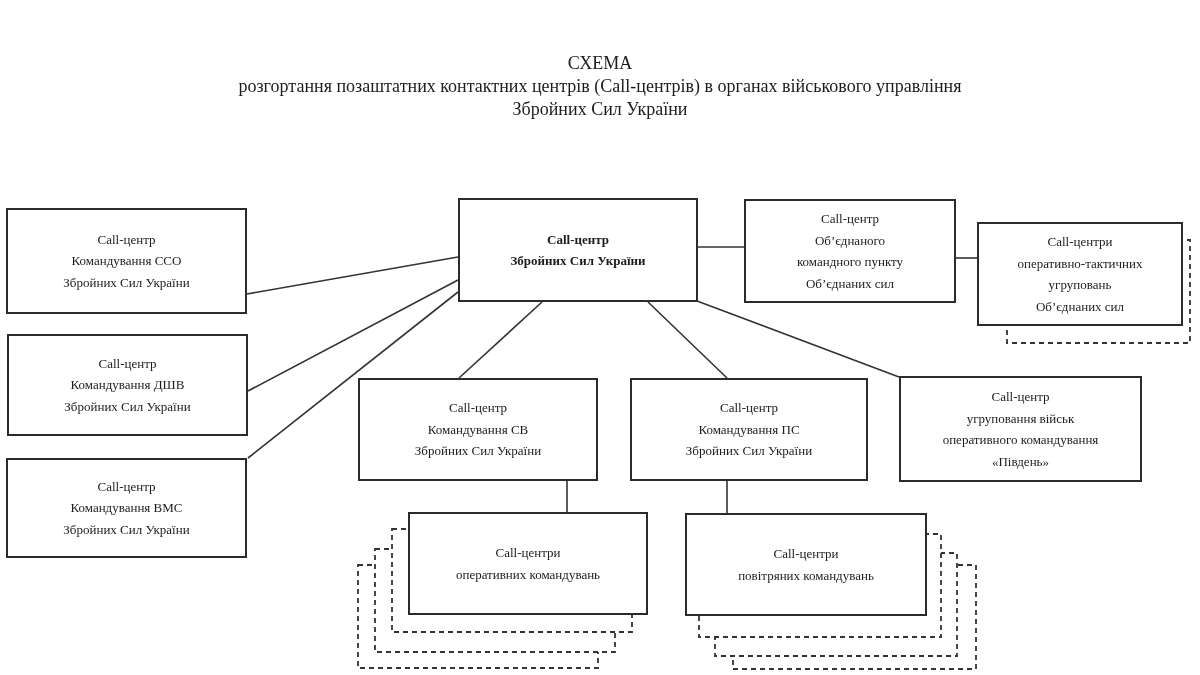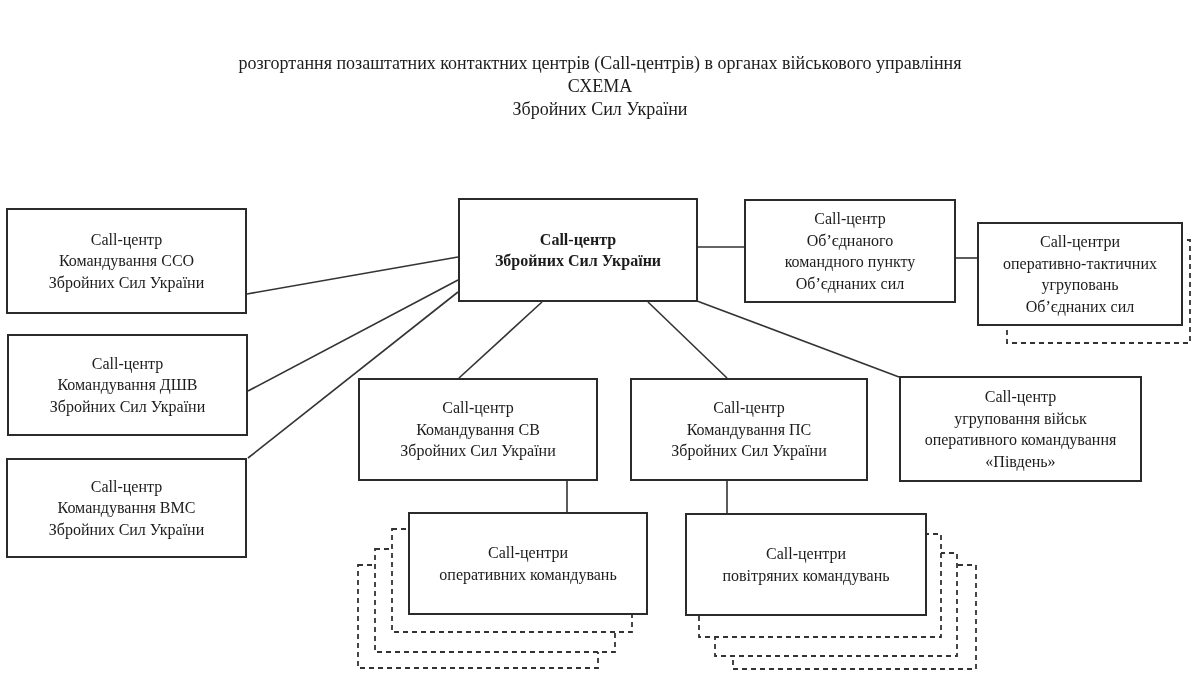--- a/index.html
+++ b/index.html
@@ -12,32 +12,32 @@
     text-align:center;font-size:18px;line-height:23px;
   }
   .wires{position:absolute;left:0;top:0;z-index:1;}
   .node{
     position:absolute;z-index:2;box-sizing:border-box;background:#ffffff;
     border:2px solid #2b2b2b;display:flex;align-items:center;justify-content:center;
     padding:2px;
   }
   .node span{
     display:block;white-space:pre-line;text-align:center;
-    font-size:16px;line-height:21.5px;
+    font-size:13px;line-height:21.5px;
   }
   .node.bold span{font-weight:bold;}
 </style>
 </head>
 <body>
 
 <div class="canvas">
 
   <div class="title-block">
+    <div>СХЕМА</div>
     <div>розгортання позаштатних контактних центрів (Call-центрів) в органах військового управління</div>
-    <div>СХЕМА</div>
     <div>Збройних Сил України</div>
   </div>
 
   <svg class="wires" width="1200" height="675" viewBox="0 0 1200 675">
     <g stroke="#333333" stroke-width="1.6" fill="none">
       <line x1="458" y1="257" x2="247" y2="294"></line>
       <line x1="458" y1="280" x2="248" y2="391"></line>
       <line x1="458" y1="292" x2="248" y2="458"></line>
       <line x1="542" y1="302" x2="459" y2="378"></line>
       <line x1="648" y1="302" x2="727" y2="378"></line>

